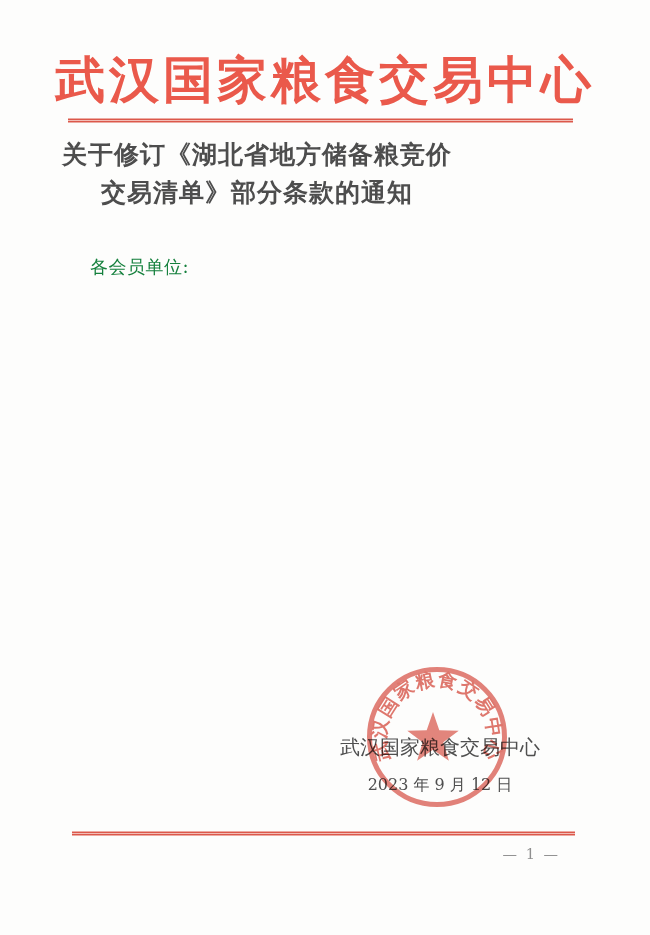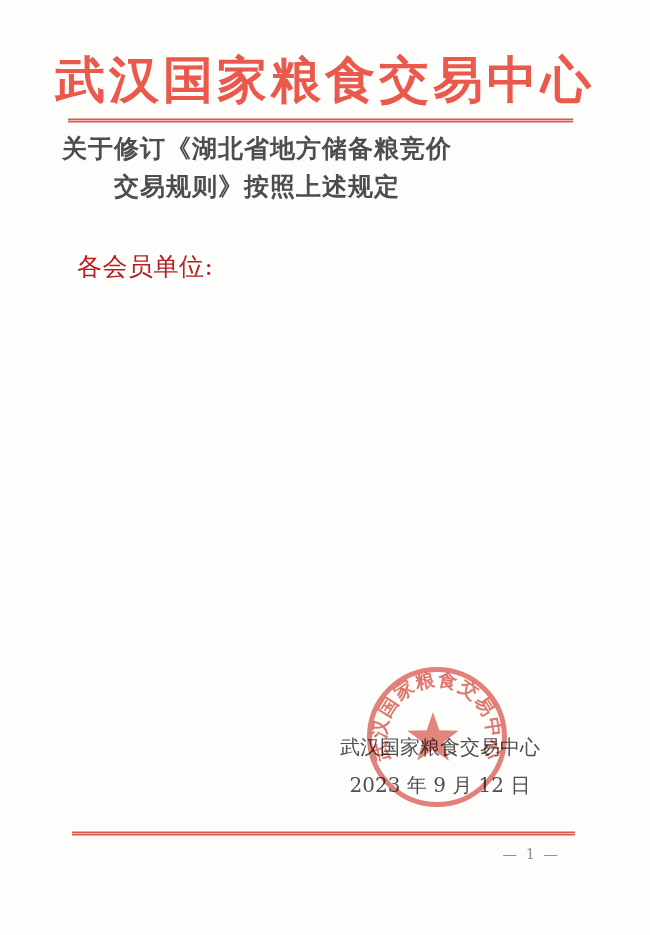--- a/index.html
+++ b/index.html
@@ -21,44 +21,44 @@
     white-space: nowrap;
   }
   .rule {
     position: absolute; height: 5px;
     background: linear-gradient(to bottom,
       #ecaca4 0 1px, #dc584b 1px 2px, #f2beb7 2px 3px, #dc584b 3px 4px, #ecaca4 4px 5px);
   }
   .rule-top    { top: 118px; left: 68px; width: 505px; }
   .rule-bottom { top: 831px; left: 72px; width: 503px; }
   .doc-title {
-    position: absolute; top: 130px; left: 0; width: 514px;
+    position: absolute; top: 136px; left: 0; width: 514px;
     text-align: center;
     font-size: 25px; line-height: 38px; font-weight: bold;
     letter-spacing: 1px;
     color: #4d4d4d;
   }
   .doc-title span { display: block; }
   .body-text {
-    position: absolute; top: 250px; left: 77px; width: 498px;
-    font-size: 25px; line-height: 34.5px;
-    color: #b91c1c;
+    position: absolute; top: 250px; left: 90px; width: 498px;
+    font-size: 18px; line-height: 34.5px;
+    color: #15803d;
     text-align: justify;
     text-align-last: left;
     letter-spacing: 0.5px;
   }
   .body-text p.indent { text-indent: 2em; }
   .signature {
     position: absolute; top: 731px; left: 330px; width: 220px;
     text-align: center;
     color: #4f4f4f;
     z-index: 1;
   }
   .sig-org  { font-size: 20px; line-height: 32px; white-space: nowrap; }
-  .sig-date { font-size: 20px; line-height: 32px; margin-top: 6px; white-space: nowrap; }
+  .sig-date { font-size: 16px; line-height: 32px; margin-top: 6px; white-space: nowrap; }
   .seal {
     position: absolute; top: 662px; left: 362px; width: 150px; height: 150px;
     opacity: 0.8;
     mix-blend-mode: multiply;
     z-index: 2;
     pointer-events: none;
   }
   .seal svg { width: 150px; height: 150px; }
   .seal .arc-text {
     font-family: "DejaVu Serif", serif;
@@ -78,21 +78,21 @@
 <body>
 
 <div class="page">
 
   <div class="letterhead">武汉国家粮食交易中心</div>
 
   <div class="rule rule-top"></div>
 
   <h1 class="doc-title">
     <span>关于修订《湖北省地方储备粮竞价</span>
-    <span>交易规则》按照上述规定</span>
+    <span>交易清单》部分条款的通知</span>
   </h1>
 
   <div class="body-text">
     <p class="salutation">各会员单位:</p>
   </div>
 
   <div class="signature">
     <div class="sig-org">武汉国家粮食交易中心</div>
     <div class="sig-date">2023 年 9 月 12 日</div>
   </div>

